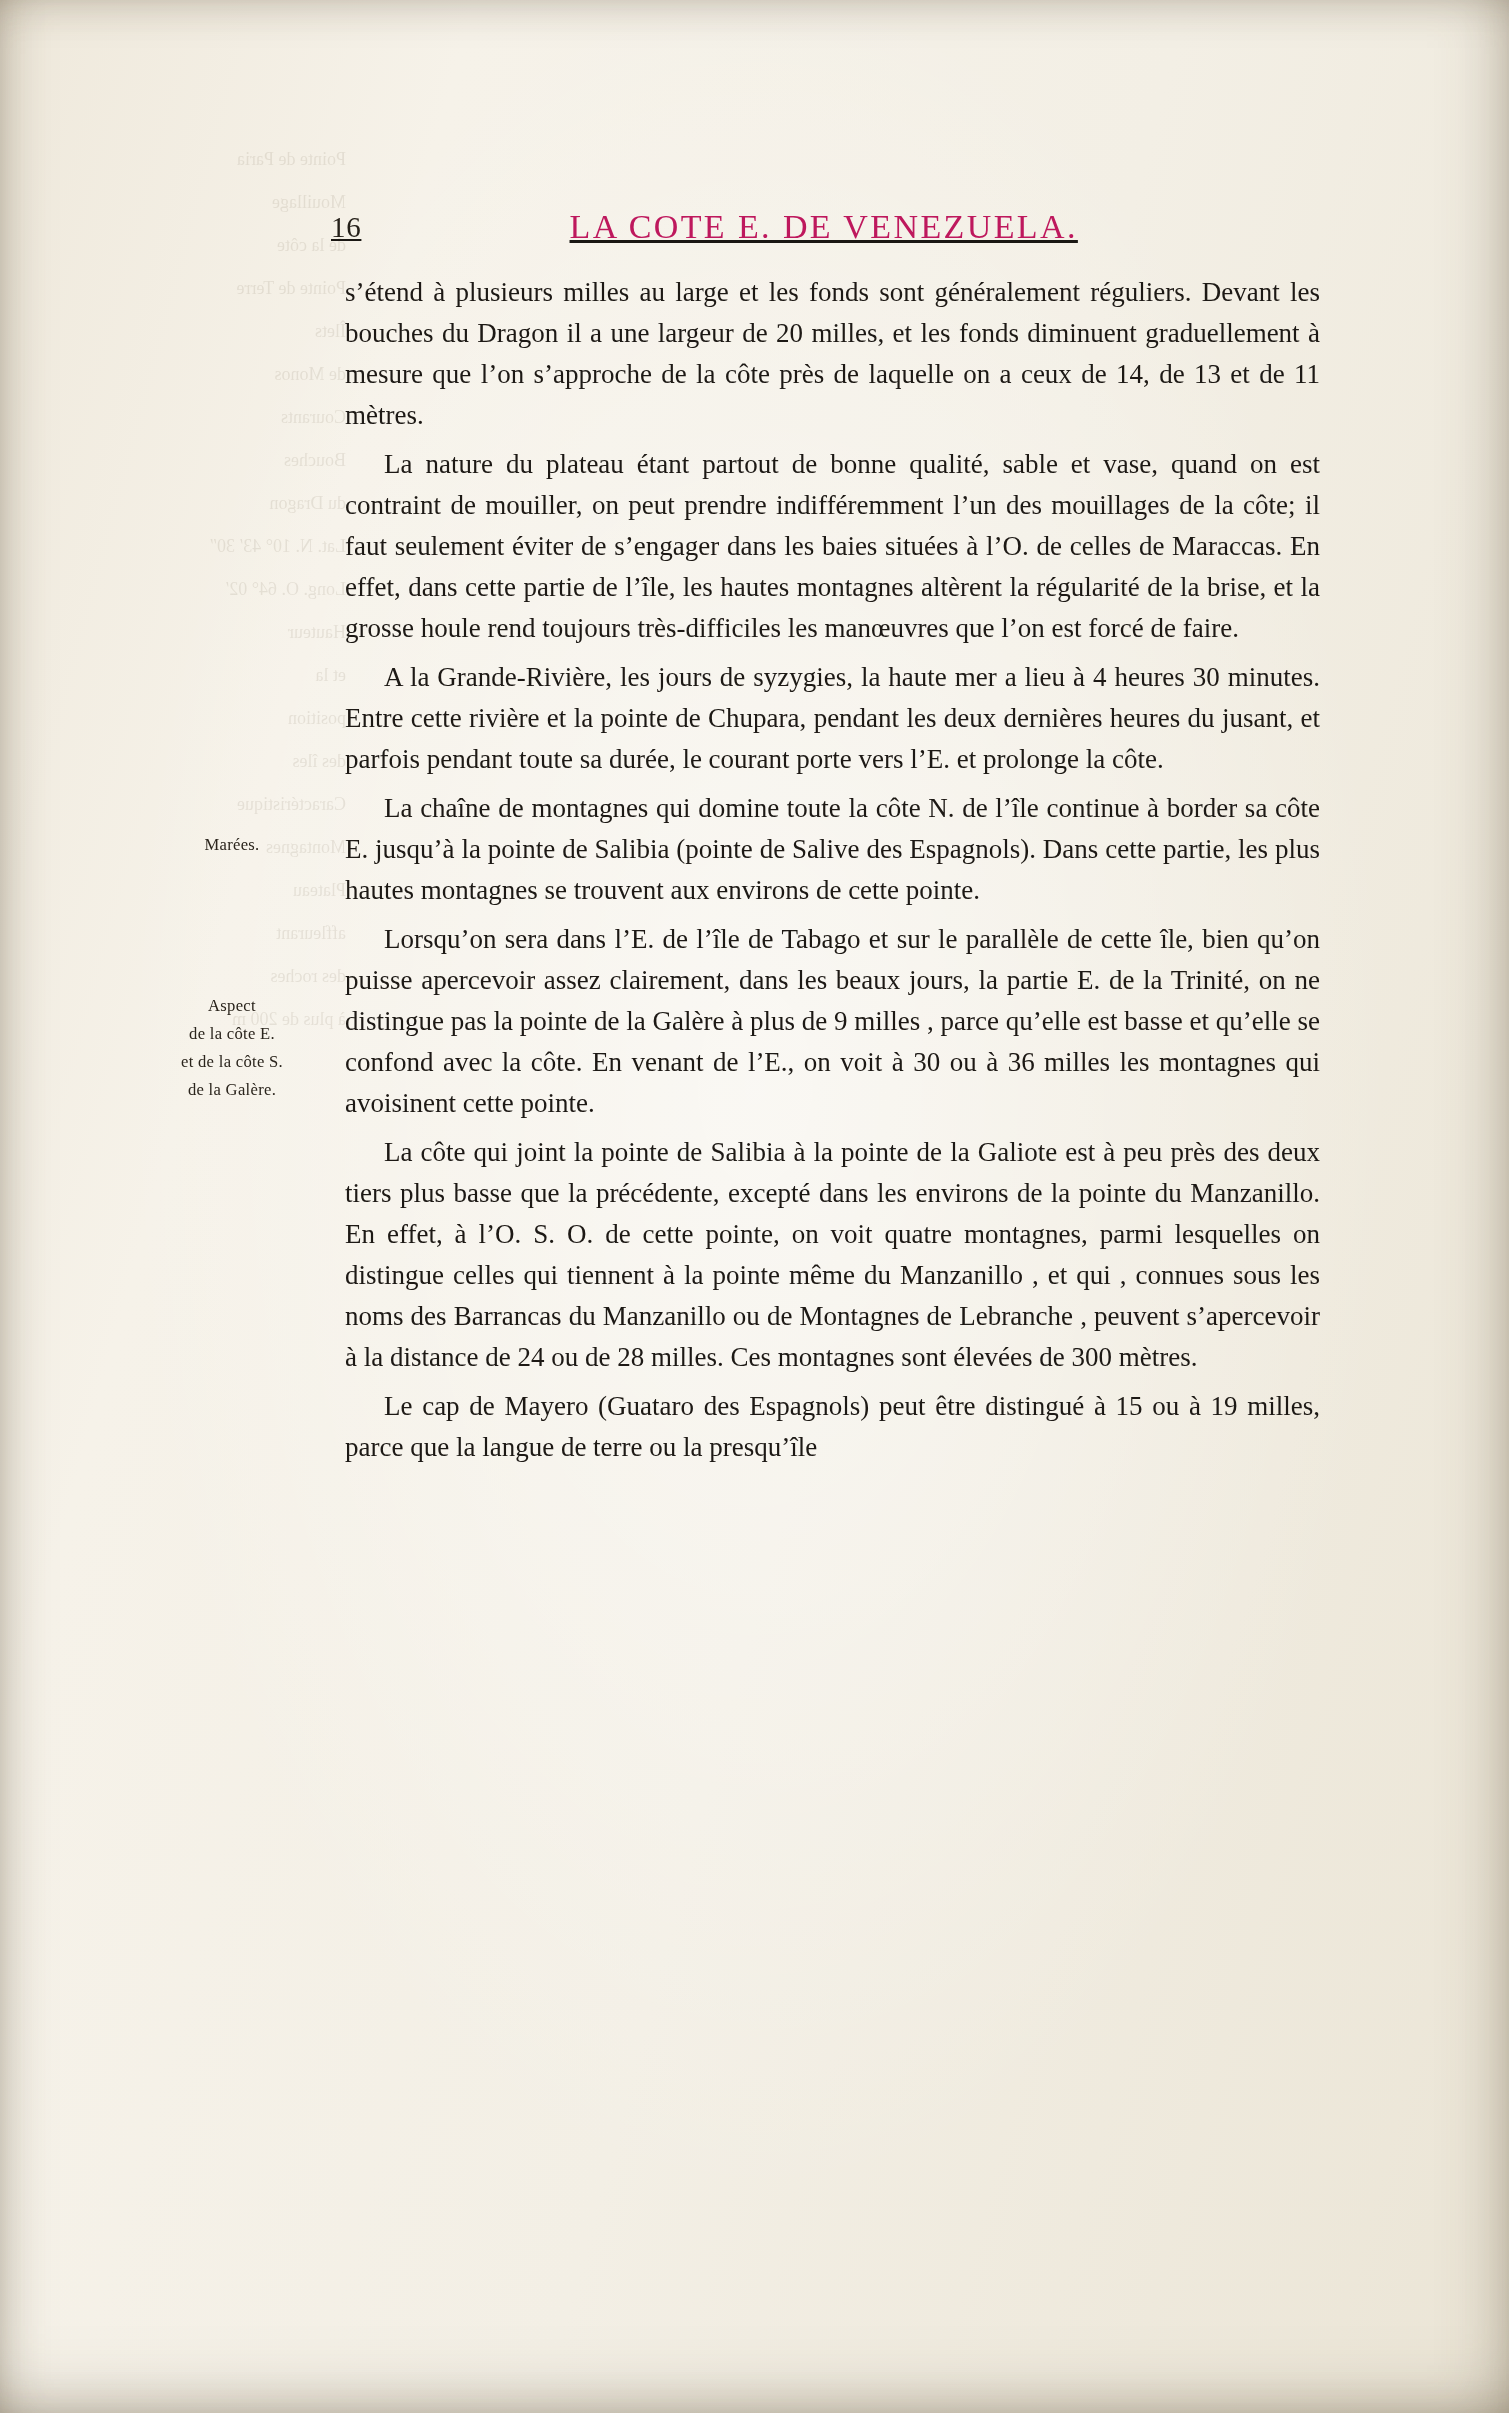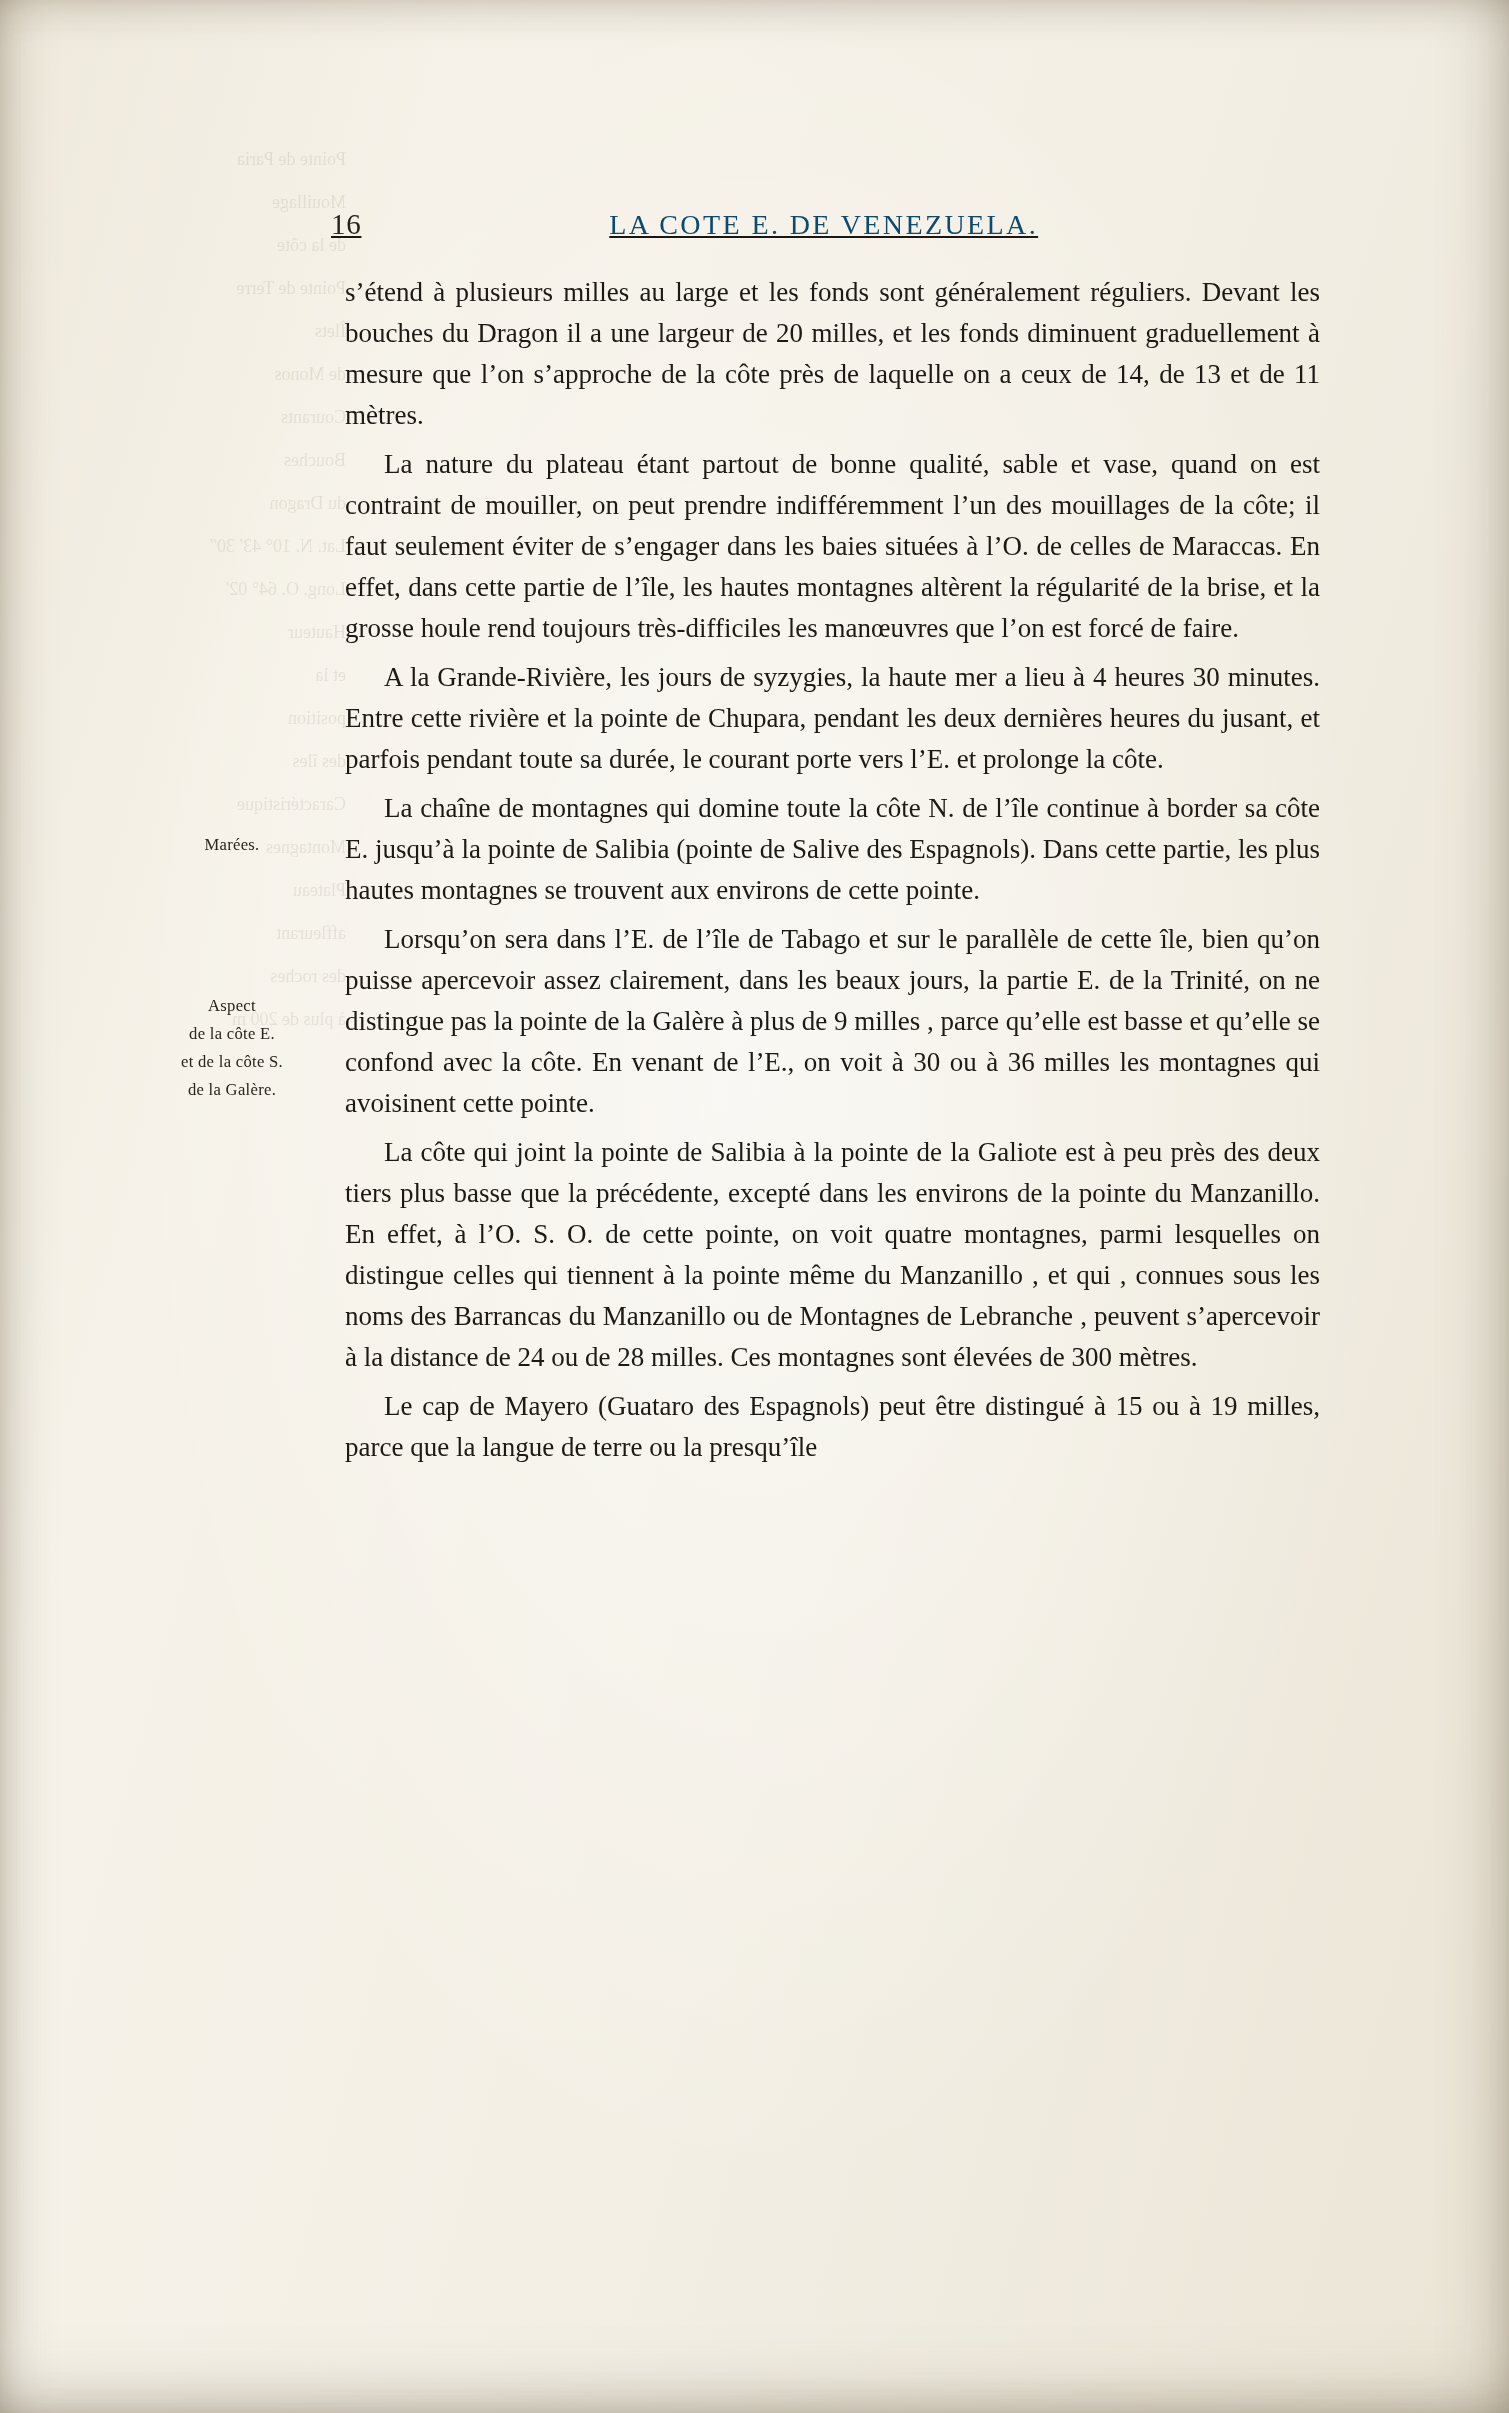--- a/index.html
+++ b/index.html
@@ -76,23 +76,23 @@
     text-decoration: underline;
   }
   .folio {
     font-size: 29px;
     letter-spacing: 0.7px;
     color: #241f18;
   }
   .head-title {
     flex: 1;
     text-align: center;
-    font-size: 28px;
+    font-size: 34px;
     letter-spacing: 2.4px;
-    color: #0c4a6e;
+    color: #be185d;
     padding-right: 42px;
   }
 
   
   .margin-note {
     position: absolute;
     width: 228px;
     text-align: center;
     font-size: 16.6px;
     line-height: 28px;

